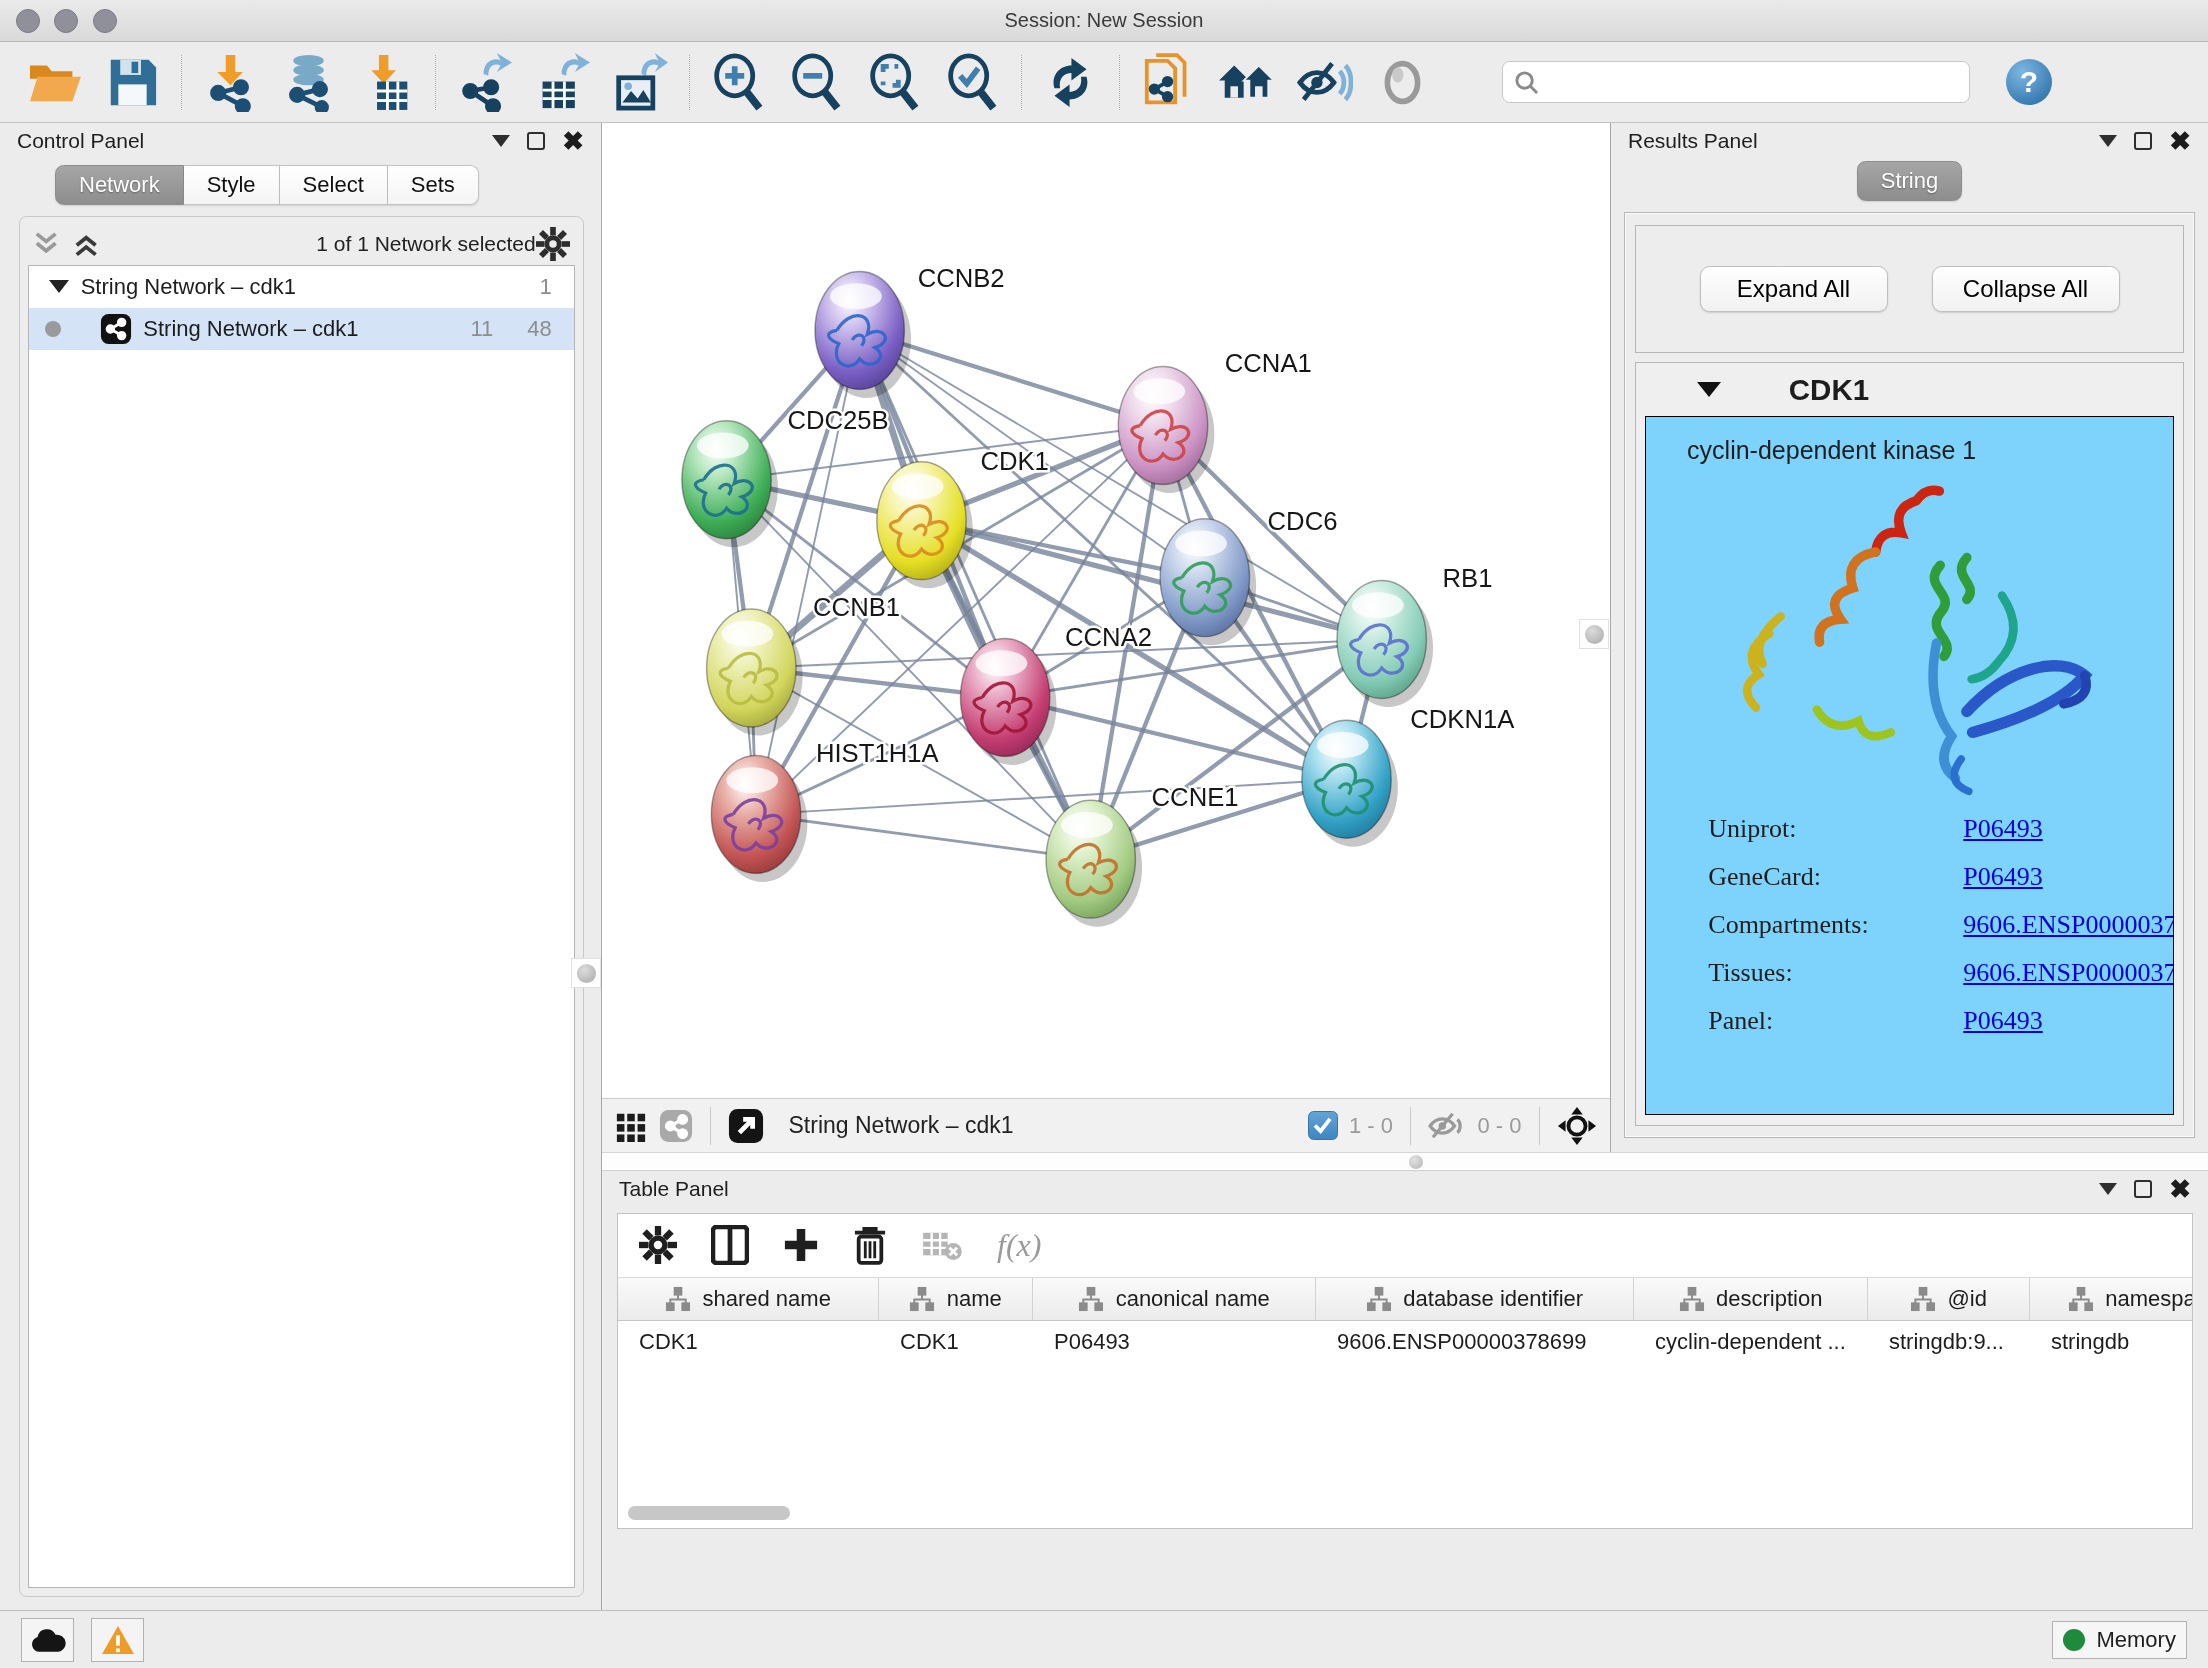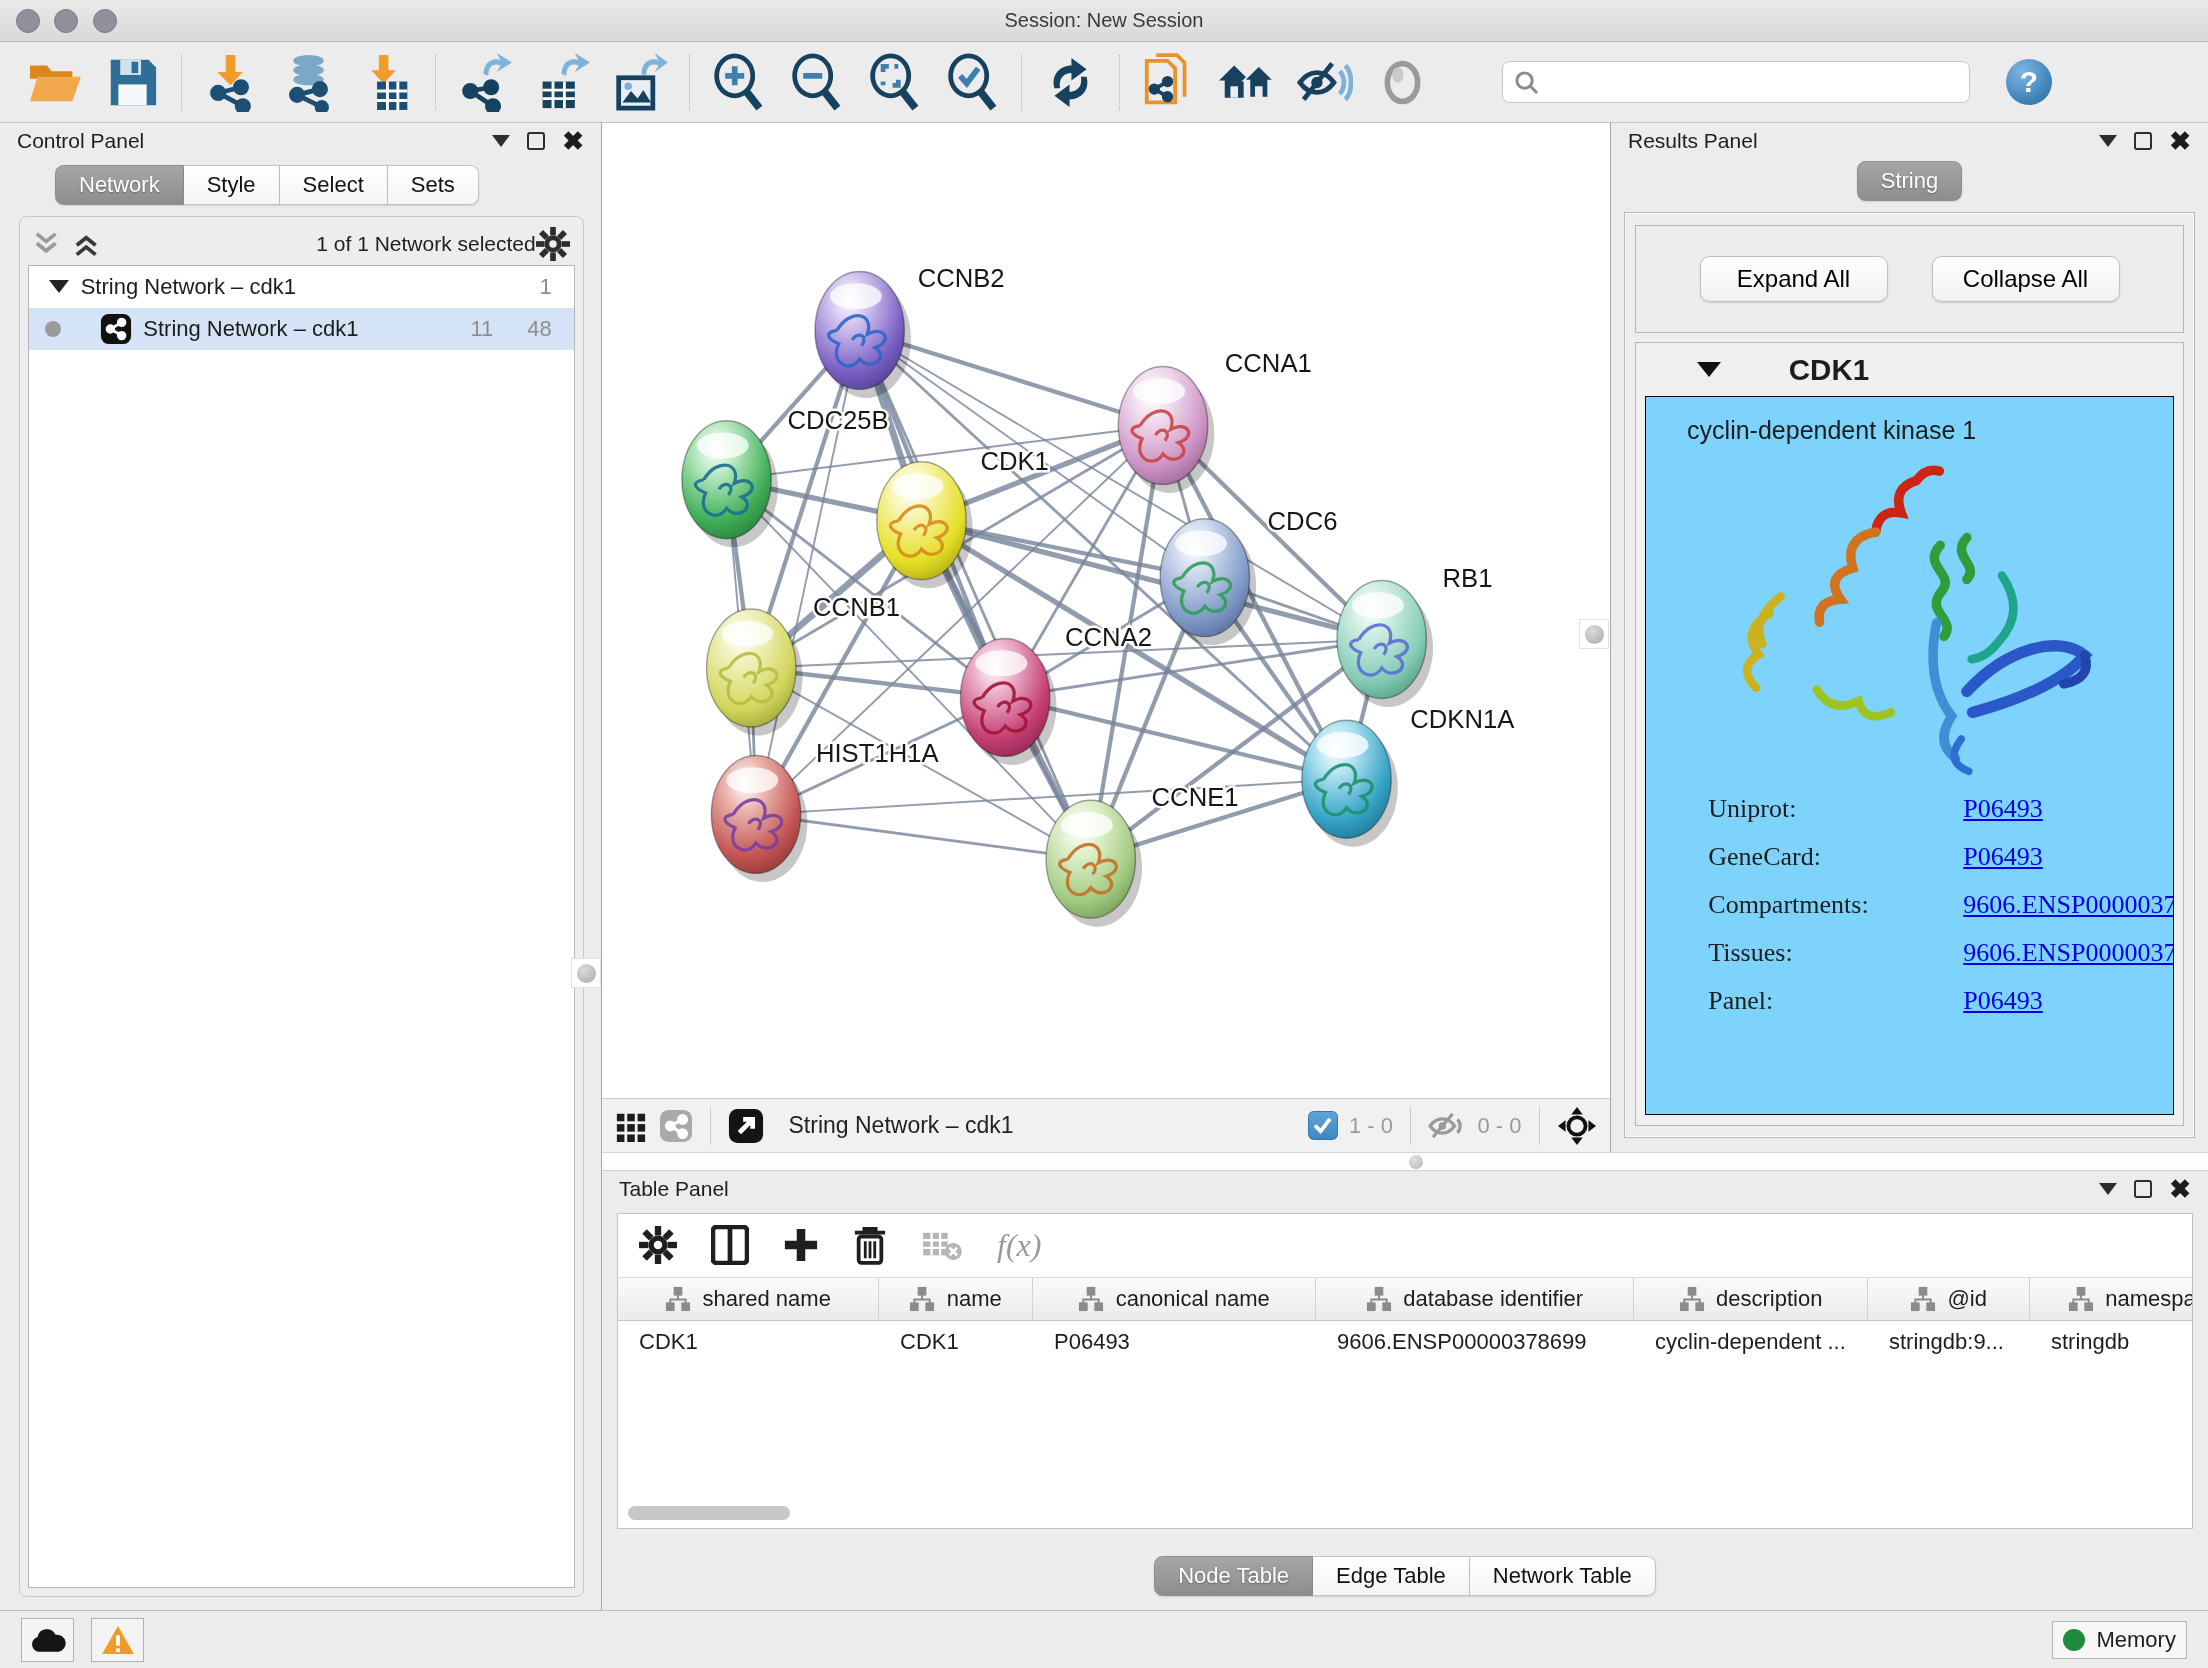--- a/index.html
+++ b/index.html
@@ -81,21 +81,21 @@
   .nv-check { width:29.5px; height:29.5px; border-radius:5.7px; background:linear-gradient(#62a4d8,#3f86c0); border:1px solid #3577ab;
     display:flex; align-items:center; justify-content:center; }
   .h-splitter { height:19px; background:#fdfdfd; border-top:1px solid #d6d6d6; border-bottom:1px solid #cfcfcf; position:relative; flex:none;}
   .h-splitter i { position:absolute; left:807px; top:1.9px; width:14.3px; height:14.3px; border-radius:50%;
      background:radial-gradient(circle at 38% 32%, #e2e2e2, #b4b4b4); display:block;}
 
   
   .rp-tabs-row { display:flex; justify-content:center; padding-top:1.9px; flex:none;}
   .rp-outer { margin:11.4px 13.3px 0 13.3px; height:926px; background:#ededed; border:1px solid #b7b7b7; box-shadow:inset 0 0 0 1px #fafafa;
     padding:11.4px 9.5px; display:flex; flex-direction:column; gap:9.5px; flex:none;}
-  .rp-box1 { height:108px; background:#ededed; border:1px solid #b7b7b7; display:flex; align-items:center; justify-content:center; gap:44px; flex:none;}
+  .rp-box1 { height:128px; background:#ededed; border:1px solid #b7b7b7; display:flex; align-items:center; justify-content:center; gap:44px; flex:none;}
   .rp-btn { width:188px; height:46px; background:linear-gradient(#ffffff,#f1f1f1); border:1px solid #bfbfbf; border-radius:9.5px;
     font-size:24px; font-family:"Liberation Sans",sans-serif; box-shadow:0 1px 1.9px rgba(0,0,0,.15); }
   .rp-box2 { flex:1; background:#efefef; border:1px solid #b7b7b7; display:flex; flex-direction:column; min-height:0;}
   .rp-entry-header { height:53px; display:flex; align-items:center; padding-left:61px; gap:68px; flex:none;}
   .rp-entry-header .tri { width:0; height:0; border-left:12.4px solid transparent; border-right:12.4px solid transparent; border-top:15px solid #111; }
   .rp-entry-name { font-size:29.5px; font-weight:bold; }
   .rp-entry-body { flex:1; margin:0 9.5px 9.5px 9.5px; background:#7dd3fc; border:1px solid #000000; padding:15px 37px; overflow:hidden;}
   .rp-desc { font-size:25px; margin:3.8px 0 9.5px 3.8px; }
   .rp-structure { display:block; margin:7.6px 0 3.8px 28.5px; }
   .crosslinks { font-family:"Liberation Serif", serif; font-size:26px; margin-top:17px; }
@@ -827,25 +827,20 @@
               <div class="tp-td" style="width: 154px;">CDK1</div>
               <div class="tp-td" style="width: 283px;">P06493</div>
               <div class="tp-td" style="width: 318px;">9606.ENSP00000378699</div>
               <div class="tp-td" style="width: 234px;">cyclin-dependent ...</div>
               <div class="tp-td" style="width: 162px;">stringdb:9...</div>
               <div class="tp-td" style="width: 228px;">stringdb</div>
             </div>
           </div>
         <div class="tp-hscroll"></div>
       </div>
-      <div class="tp-tabs-row seg" id="tp-tabs">
-          <div class="tab active">Node Table</div>
-          <div class="tab">Edge Table</div>
-          <div class="tab">Network Table</div>
-        </div>
     </div>
   </div>
 
   <div class="split-handle" style="left:571px; top:835px;">
       <i></i>
     </div>
   <div class="split-handle" style="left:1579px; top:496px;">
       <i></i>
     </div>
 </div>

